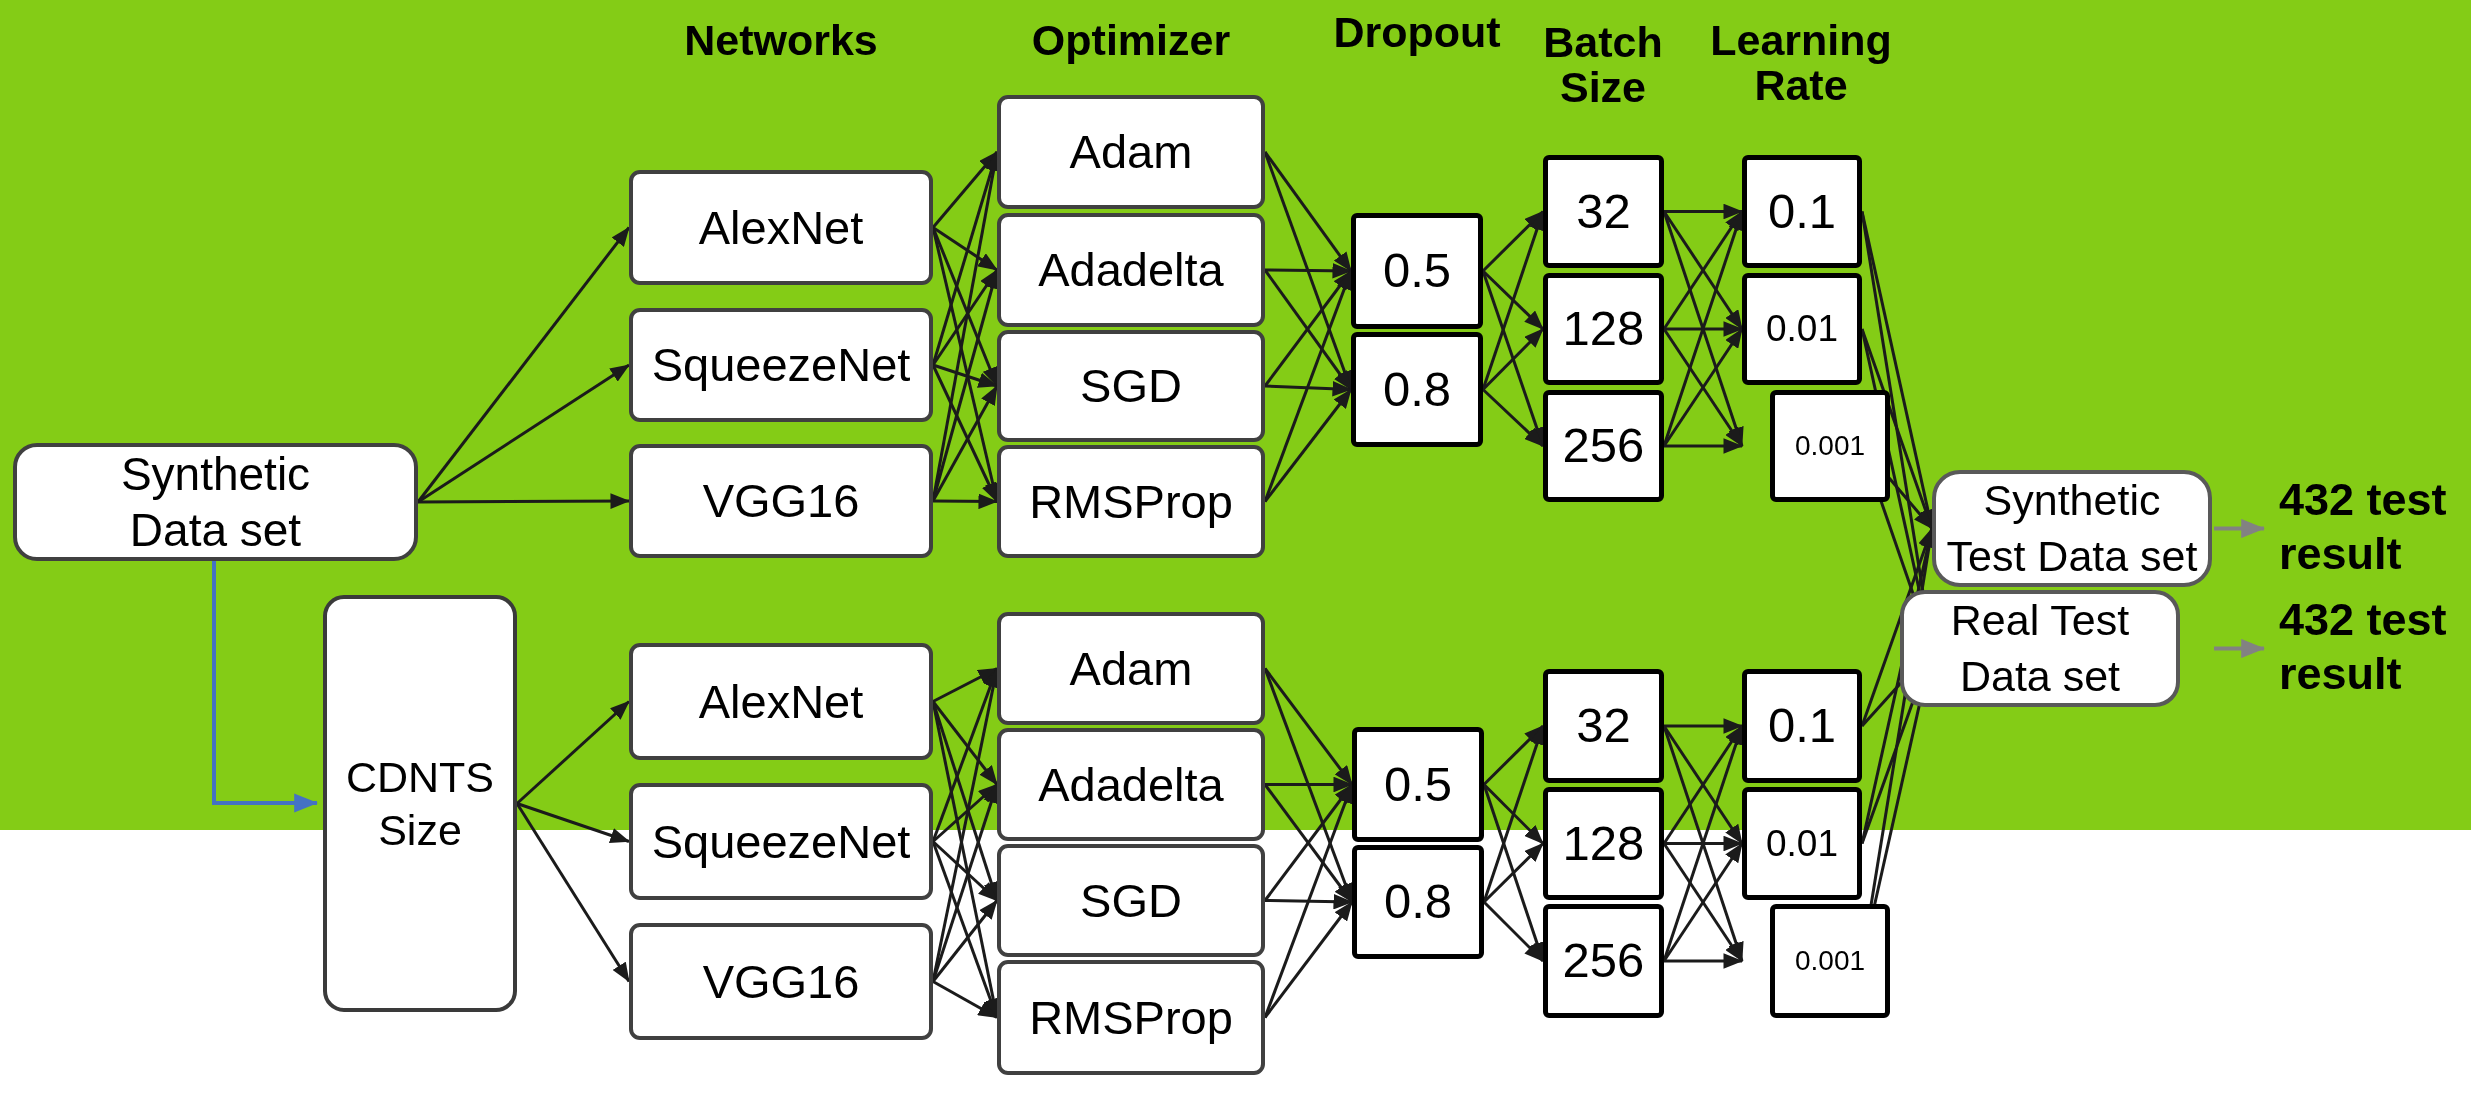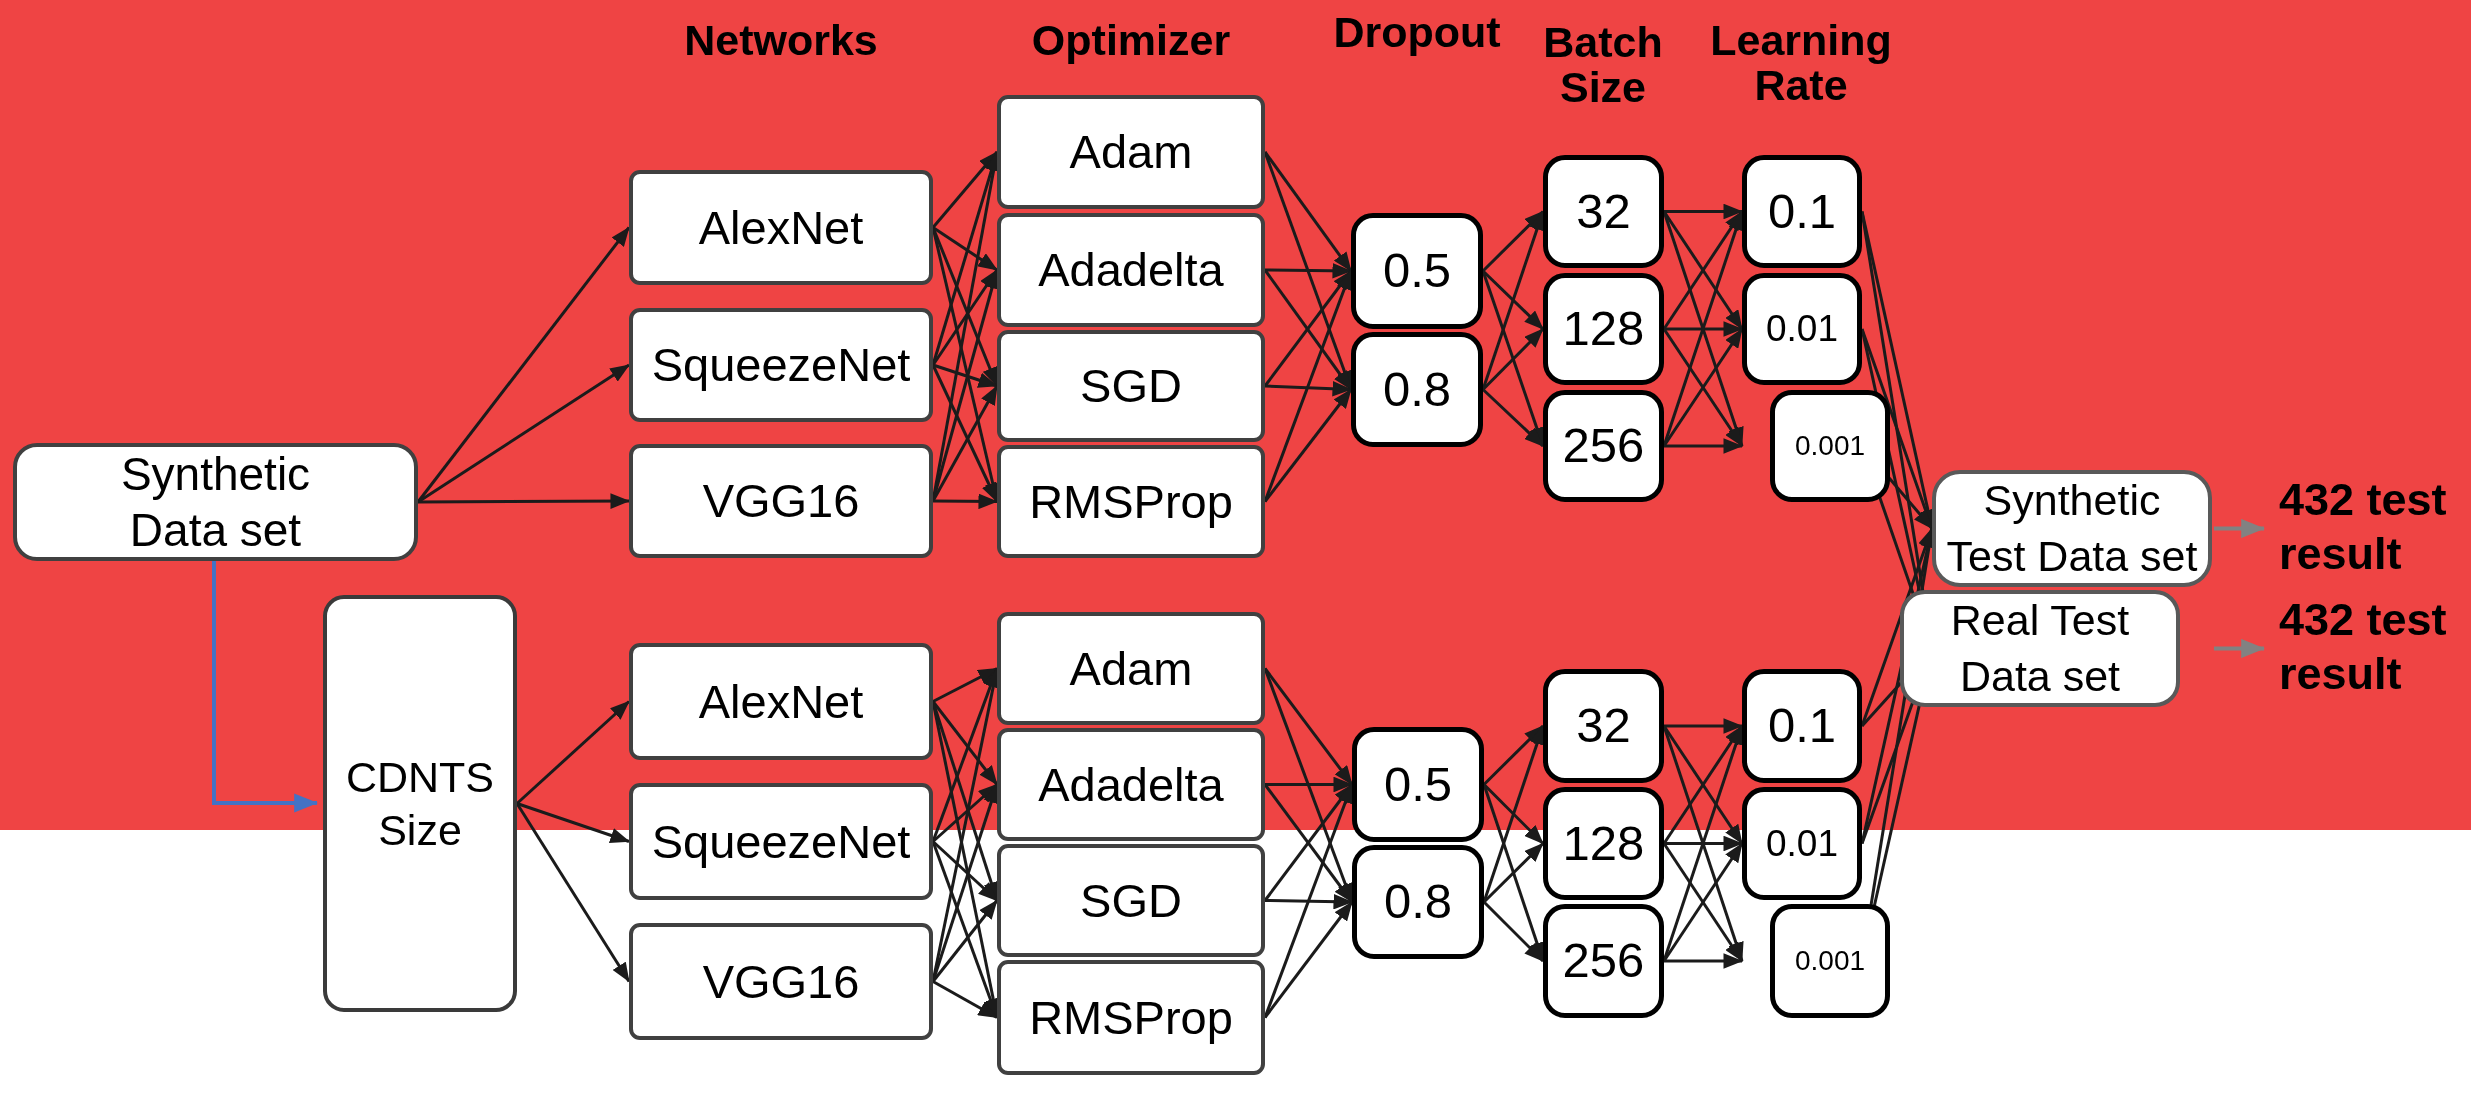--- a/index.html
+++ b/index.html
@@ -1,27 +1,27 @@
 <!DOCTYPE html>
 <html><head>
 <meta charset="utf-8">
 <style>
   html,body{margin:0;padding:0;background:#ffffff;}
   body{width:2471px;height:1095px;overflow:hidden;
        font-family:"Liberation Sans",sans-serif;color:#000;}
-  #stage{position:relative;width:2471px;height:830px;background:#ef4444;}
+  #stage{position:relative;width:2471px;height:830px;background:#84cc16;}
   #wires{position:absolute;left:0;top:0;z-index:1;}
 
   .box{position:absolute;z-index:2;box-sizing:border-box;background:#fff;
        border:4px solid #404040;border-radius:11px;
        display:flex;flex-direction:column;align-items:center;justify-content:center;
        text-align:center;font-size:47px;line-height:1.22;}
   .box span{display:block;}
 
-  .param{border-color:#000;border-width:5px;border-radius:22px;font-size:49px;}
+  .param{border-color:#000;border-width:5px;border-radius:6px;font-size:49px;}
   .fs-md{font-size:37px;}
   .fs-sm{font-size:28px;margin-left:28px;}
 
   .source-box{font-size:46px;border-radius:24px;}
   .cdnts-box{font-size:43px;border-radius:44px;border-color:#3a3a3a;}
   .test-box{font-size:43px;border-radius:28px;border-color:#595959;line-height:1.3;}
 
   .header{position:absolute;z-index:2;transform:translateX(-50%);
           font-weight:700;font-size:43px;line-height:1.05;text-align:center;}
   .header span{display:block;}

